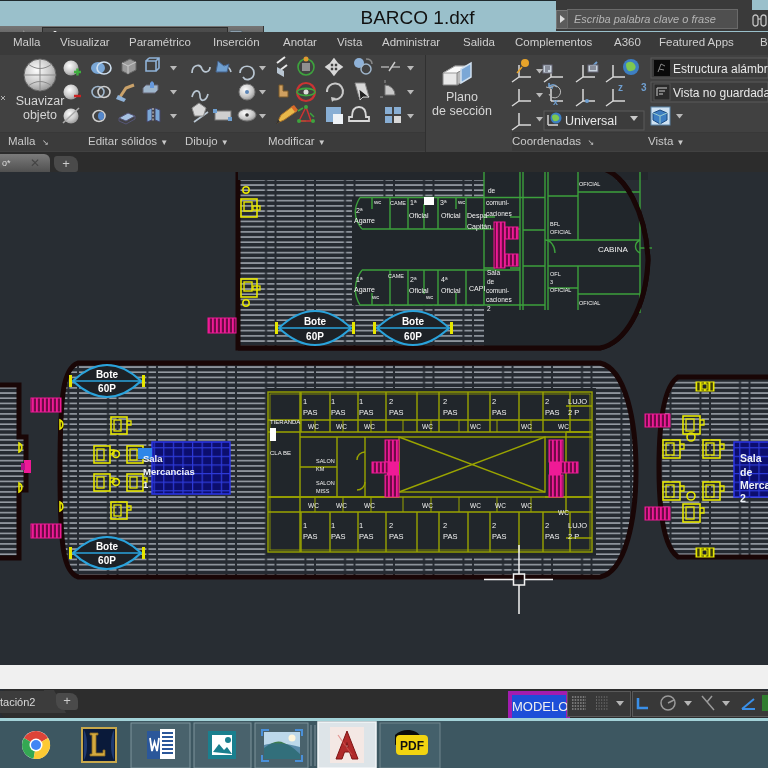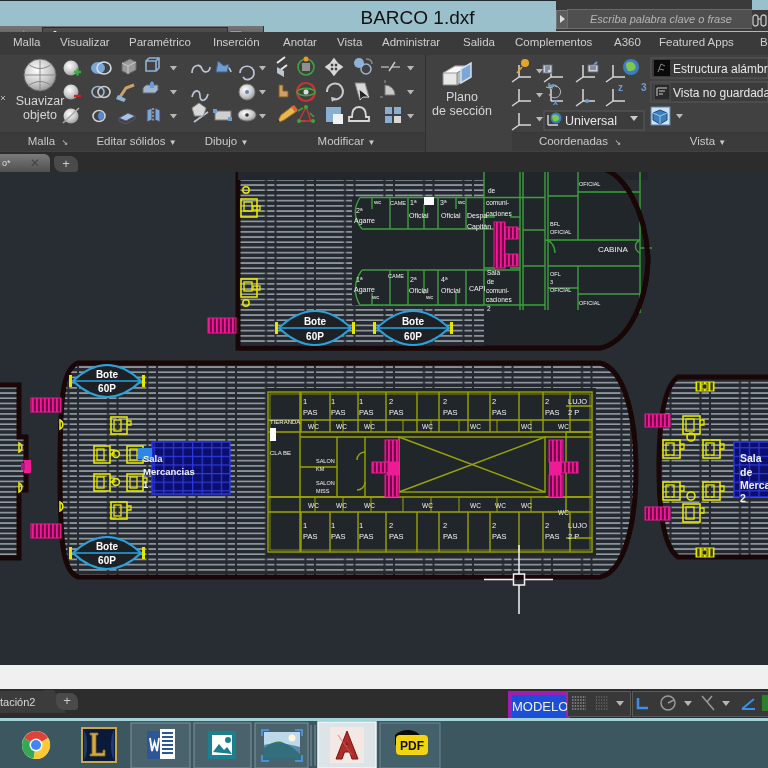--- a/index.html
+++ b/index.html
@@ -3,30 +3,30 @@
 <meta charset="utf-8">
 <style>
   html,body{margin:0;padding:0;background:#000;}
   #page{position:relative;width:768px;height:768px;overflow:hidden;font-family:"Liberation Sans",sans-serif;background:#282d33;}
   .abs{position:absolute;}
   
   #titlebar{left:0;top:0;width:768px;height:32px;background:#9ac0cb;border-top:1px solid #1f2a2e;}
   #qat{left:0;top:26px;width:263px;height:22px;background:linear-gradient(#757575,#4b4b4b);border-right:1px solid #333;border-bottom:1px solid #3a3a3a;}
   #wscombo{left:42px;top:1px;width:184px;height:20px;background:linear-gradient(#4e4e4e,#3c3c3c);border:1px solid #2c2c2c;color:#f0f0f0;font-size:12px;line-height:20px;}
   #srchpanel{left:556px;top:0;width:196px;height:31px;background:#3a3a3a;}
-  #srchbox{left:567px;top:9px;width:163px;height:18px;background:#4f4f4f;border:1px solid #6a6a6a;color:#b5b5b5;font-style:italic;font-size:11px;line-height:18px;padding-left:22px;}
+  #srchbox{left:567px;top:9px;width:163px;height:18px;background:#4f4f4f;border:1px solid #6a6a6a;color:#b5b5b5;font-style:italic;font-size:11px;line-height:18px;padding-left:6px;}
   #binoc{left:752px;top:10px;width:16px;height:21px;background:#3a3a3a;}
   #doctitle{left:300px;top:7px;width:235px;text-align:center;color:#111;font-size:19px;}
   
   #tabrow{left:0;top:32px;width:768px;height:23px;background:#3a3a3a;border-bottom:1px solid #323232;}
   .rtab{position:absolute;top:4px;color:#cfcfcf;font-size:11.5px;white-space:nowrap;}
   
   #ribbon{left:0;top:55px;width:768px;height:97px;background:#414141;}
   .pnl{position:absolute;top:0;height:97px;border-right:1px solid #303030;background:#414141;}
-  .pfoot{position:absolute;bottom:1px;left:0;right:0;height:18px;background:#3b3b3b;color:#c9c9c9;font-size:11.5px;text-align:center;line-height:17px;border-top:1px solid #383838;}
+  .pfoot{position:absolute;bottom:1px;left:0;right:0;height:18px;background:#3b3b3b;color:#c9c9c9;font-size:11.5px;line-height:17px;border-top:1px solid #383838;}
   
   #filetabs{left:0;top:152px;width:768px;height:20px;background:#2c2c2c;}
   #ftab{left:0;top:2px;width:48px;height:18px;background:linear-gradient(#7b7b7b,#505050);border-radius:0 6px 0 0;color:#ddd;font-size:9px;line-height:18px;padding-left:2px;}
   #fplus{left:54px;top:4px;width:24px;height:16px;background:#4a4a4a;border-radius:3px 8px 3px 8px;color:#ccc;font-size:13px;text-align:center;line-height:15px;}
   
   #cmd1{left:0;top:641px;width:768px;height:24px;background:#c9c9c9;border-top:2px solid #e9e9e9;color:#0d0d0d;font-family:"Liberation Mono",monospace;font-size:12px;line-height:22px;}
   #cmd2{left:0;top:665px;width:768px;height:24px;background:#f0f0f0;}
   
   #status{left:0;top:689px;width:768px;height:29px;background:#2d2d2d;border-radius:8px;}
   

